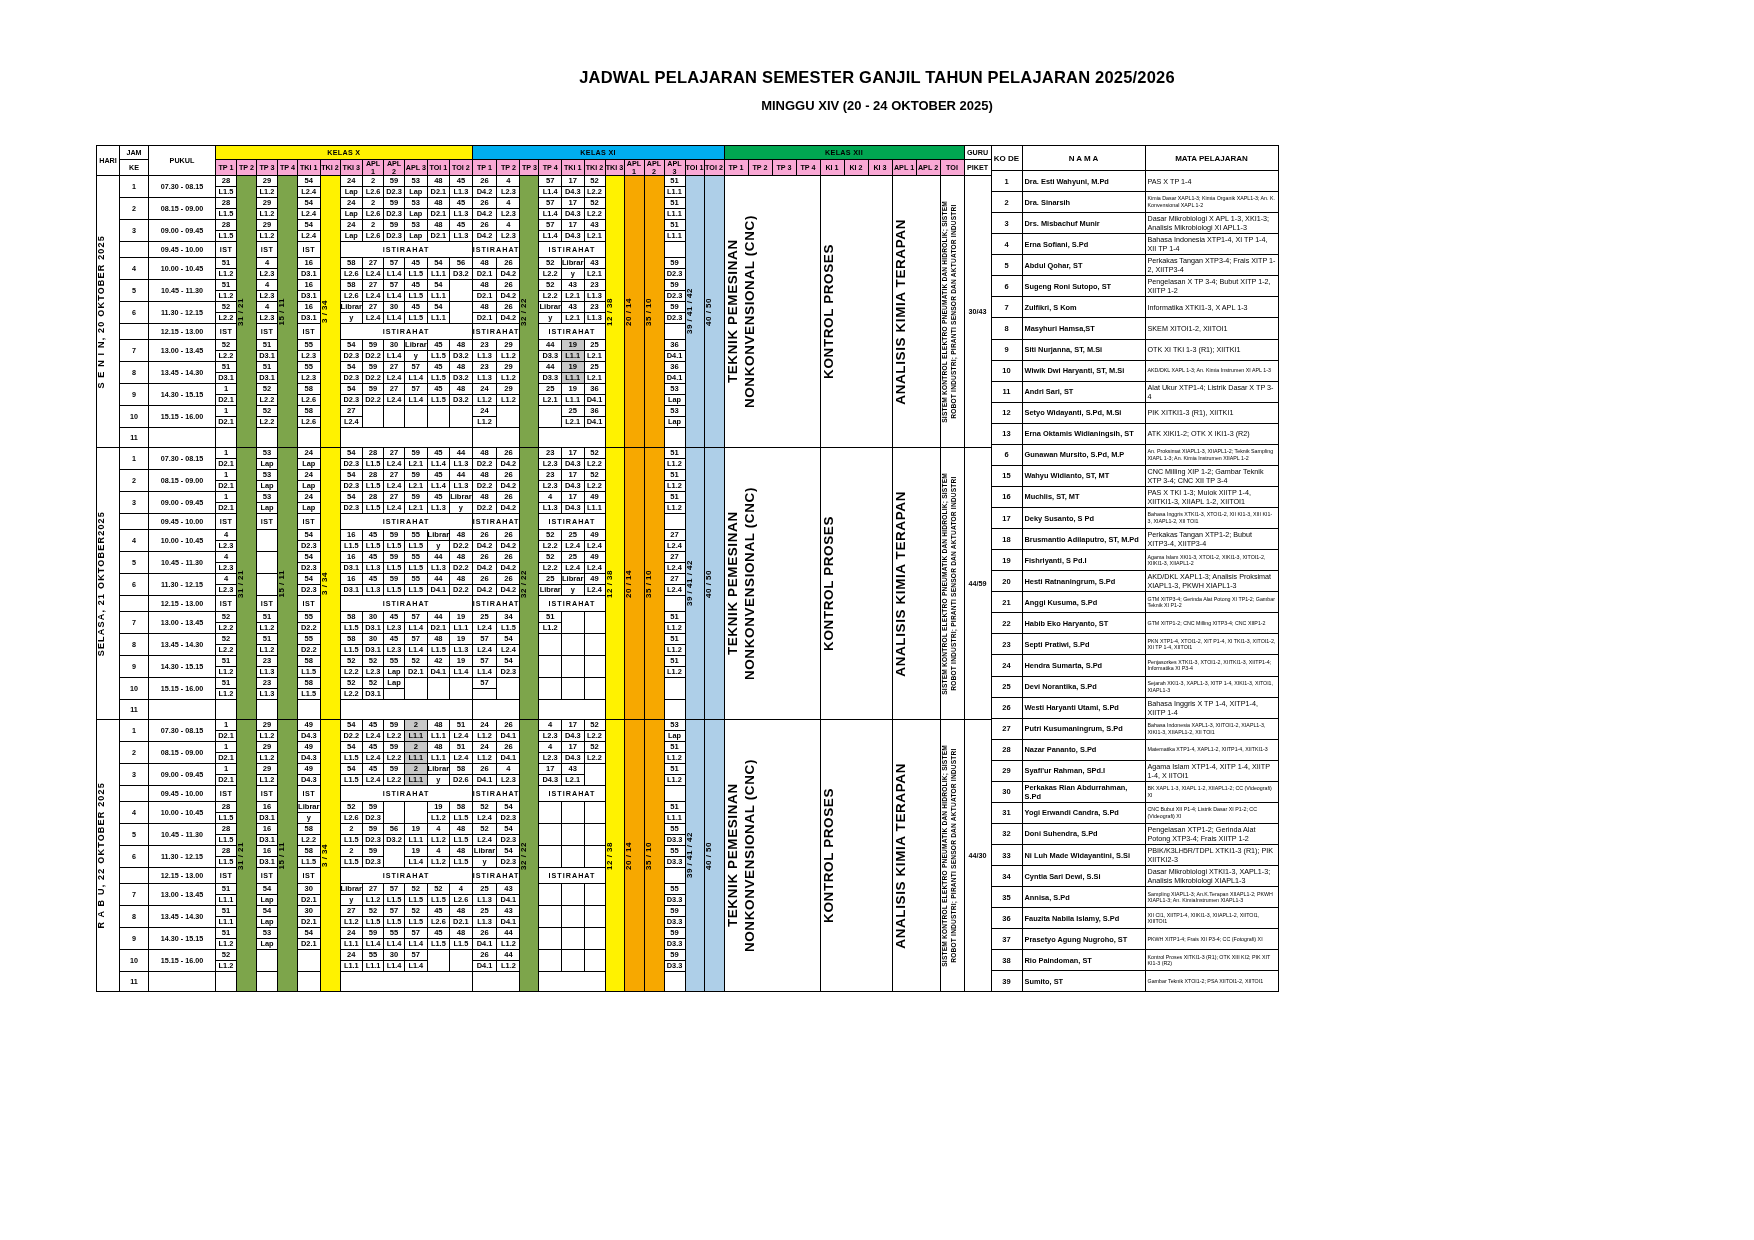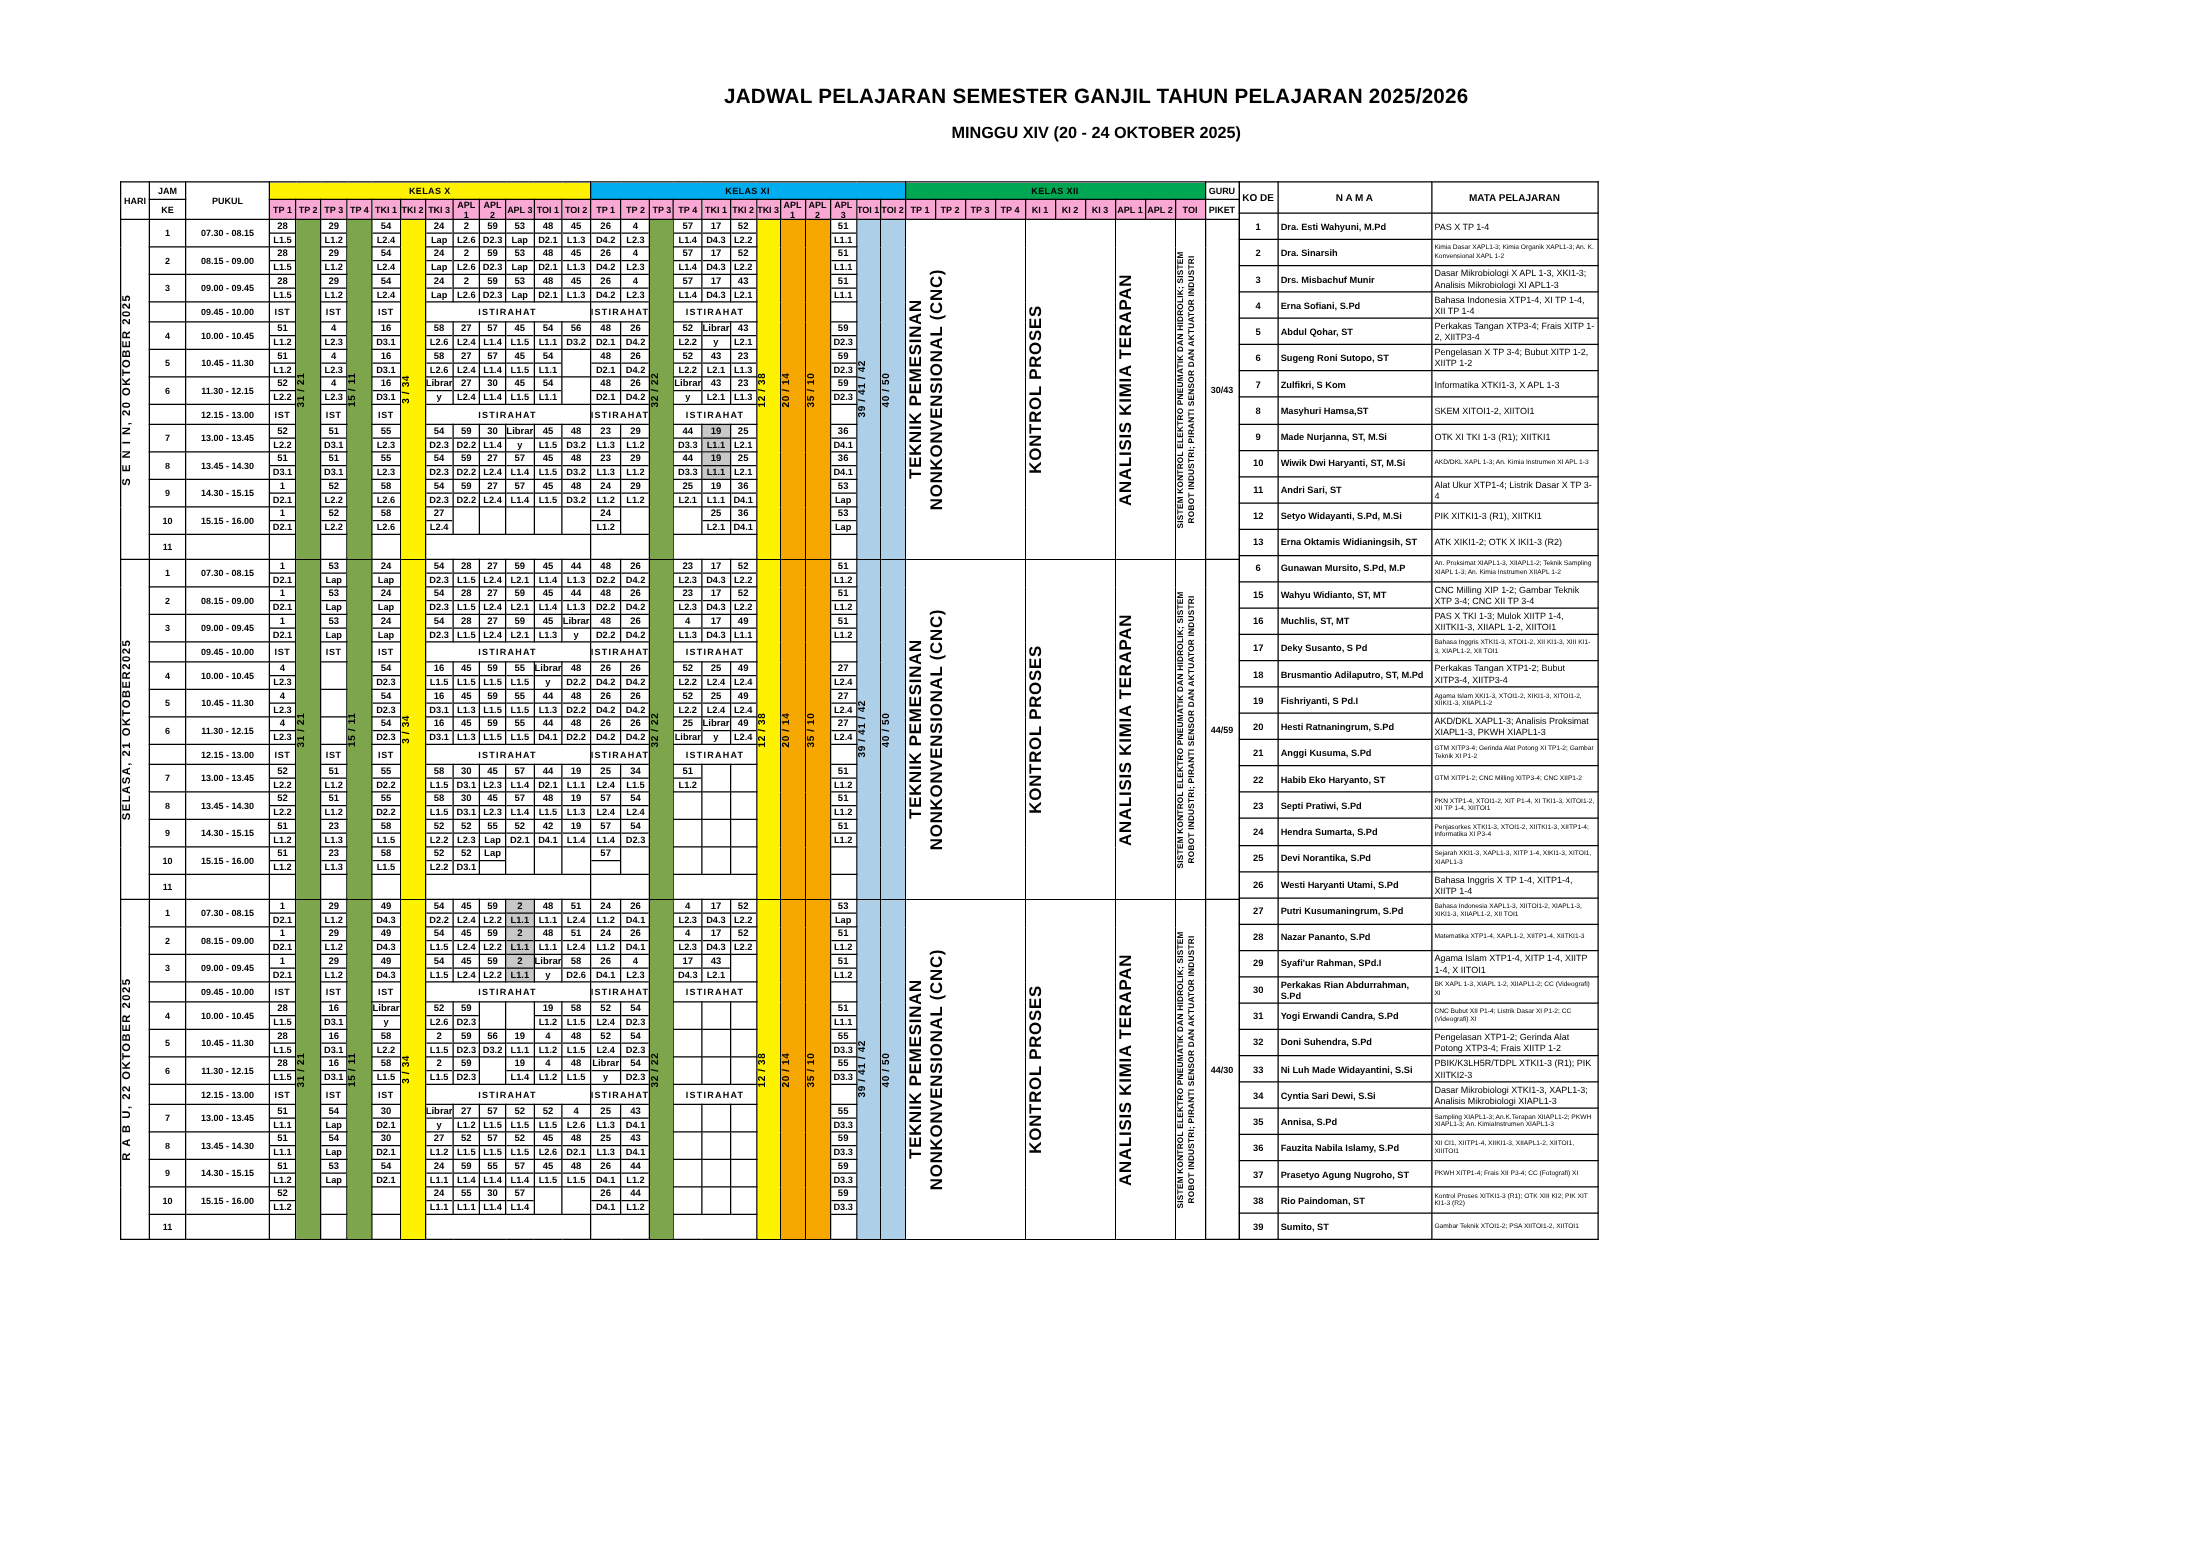--- a/index.html
+++ b/index.html
@@ -2197,21 +2197,21 @@
             <td class="tname">Zulfikri, S Kom</td>
             <td class="tsubj">Informatika XTKI1-3, X APL 1-3</td>
           </tr>
           <tr style="height: 21.0769px;">
             <td class="tkode">8</td>
             <td class="tname">Masyhuri Hamsa,ST</td>
             <td class="tsubj">SKEM XITOI1-2, XIITOI1</td>
           </tr>
           <tr style="height: 21.0769px;">
             <td class="tkode">9</td>
-            <td class="tname">Made Nurjanna, ST, M.Si</td>
+            <td class="tname">Siti Nurjanna, ST, M.Si</td>
             <td class="tsubj">OTK  XI TKI 1-3 (R1);  XIITKI1</td>
           </tr>
           <tr style="height: 21.0769px;">
             <td class="tkode">10</td>
             <td class="tname">Wiwik Dwi Haryanti, ST, M.Si</td>
             <td class="tsubj sm">AKD/DKL XAPL 1-3; An. Kimia Instrumen XI APL 1-3</td>
           </tr>
           <tr style="height: 21.0769px;">
             <td class="tkode">11</td>
             <td class="tname">Andri Sari, ST</td>

